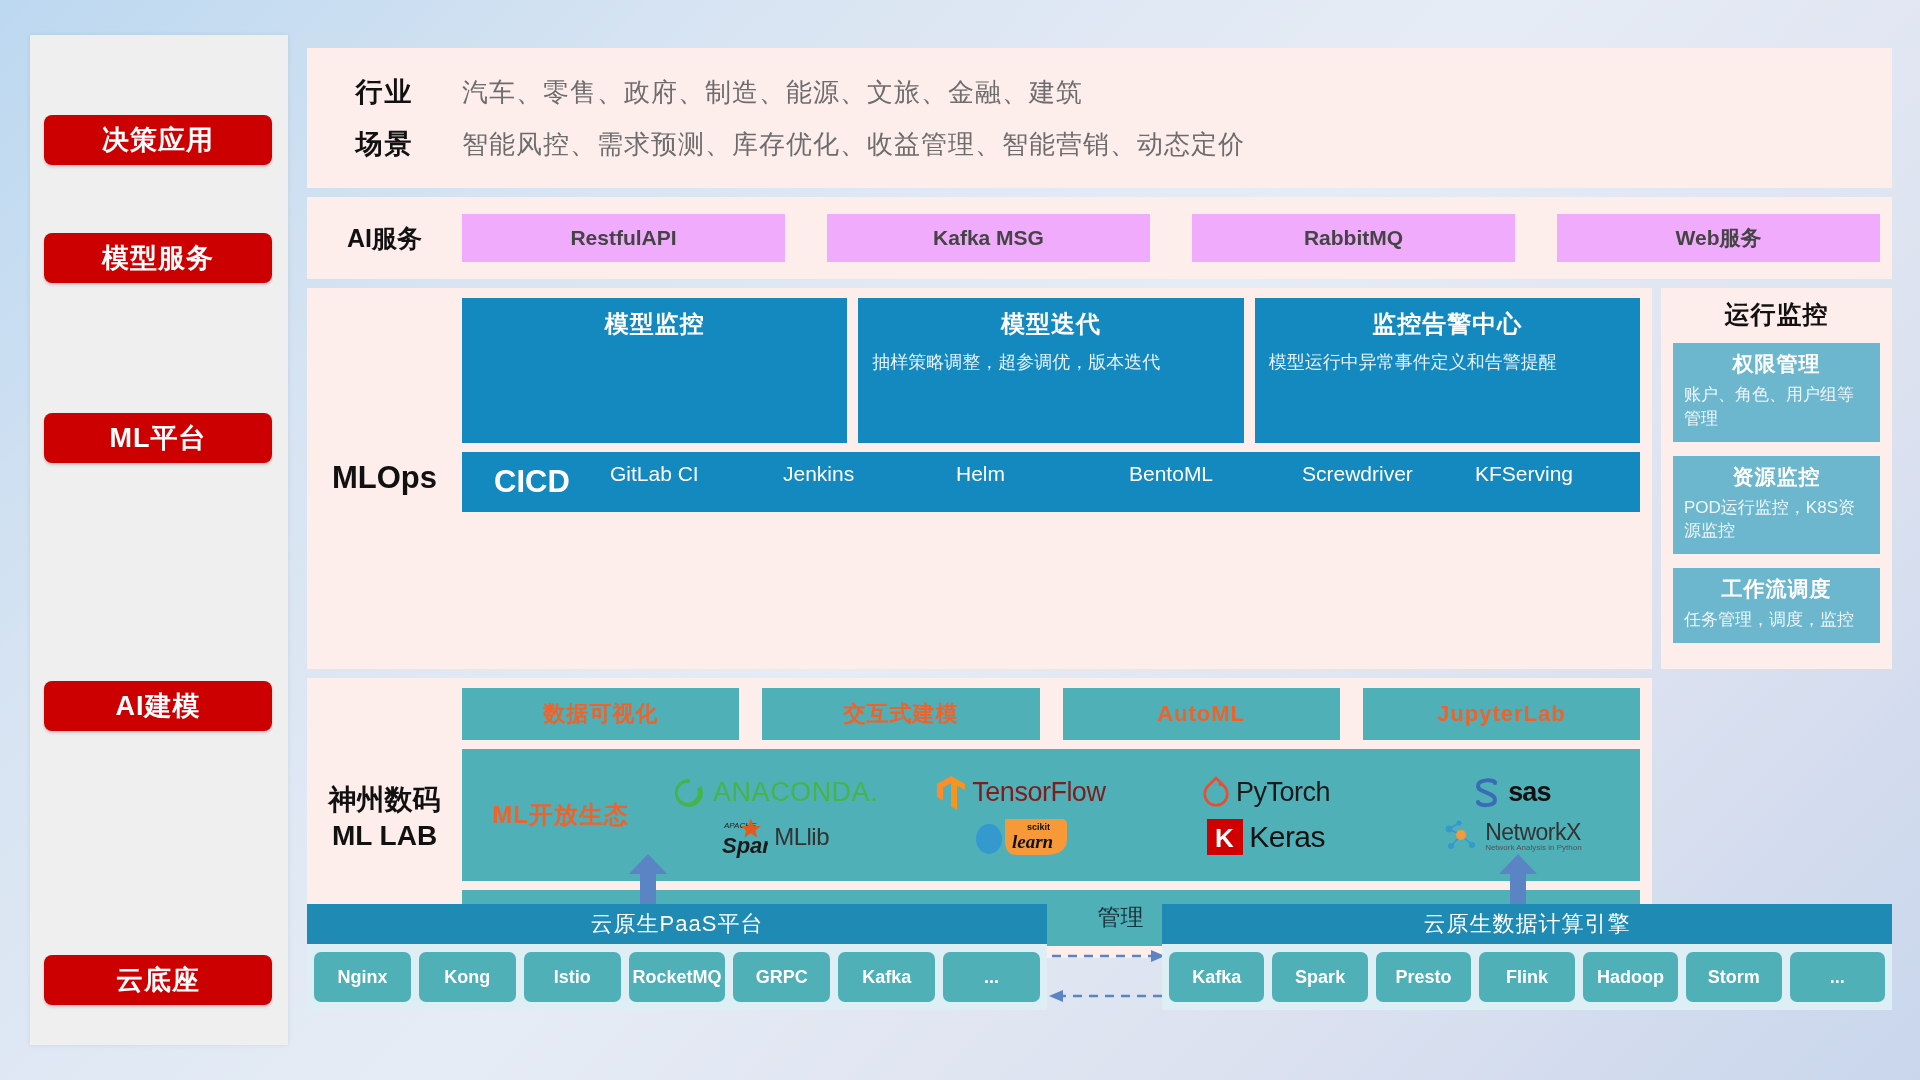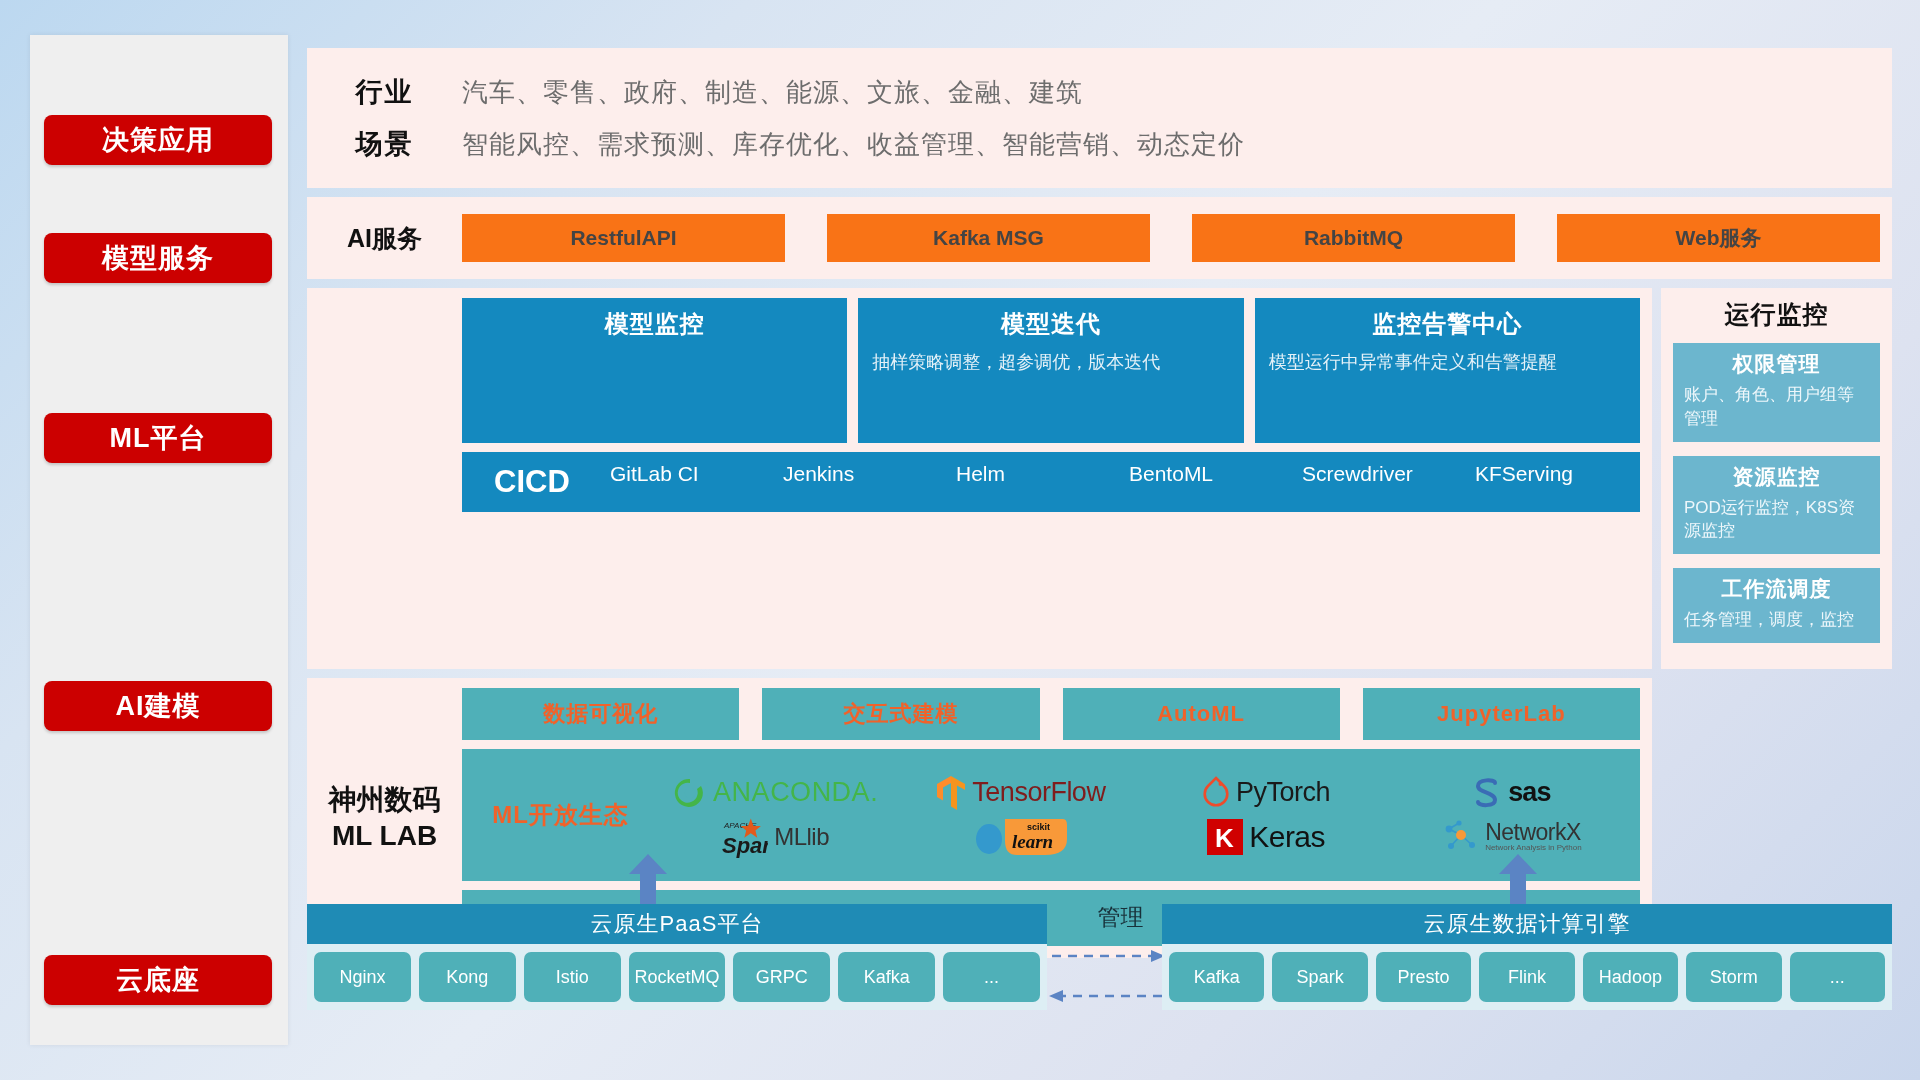--- a/index.html
+++ b/index.html
@@ -66,21 +66,21 @@
   #band-ai { height: 82px; width: 1585px; display: flex; align-items: center; }
   #band-ai .rowlabel {
     width: 155px; text-align: center;
     font-size: 25px; font-weight: bold; color: #111;
   }
   .ai-grid { display: flex; gap: 0; flex: 1; padding-right: 12px; }
   .ai-chip {
     flex: 1;
     margin-right: 42px;
     height: 48px;
-    background: #f97316;
+    background: #f0abfc;
     display: flex; align-items: center; justify-content: center;
     color: #444;
     font-size: 21px;
     font-weight: bold;
   }
   .ai-chip:last-child { margin-right: 0; }
 
   
   #row-mlops { display: flex; gap: 9px; margin-bottom: 9px; }
   #band-mlops {
@@ -217,21 +217,21 @@
     background: #ddeef4;
     padding: 8px 7px;
     display: flex; gap: 8px;
   }
   .cloud-chip {
     flex: 1;
     height: 50px;
     background: #4fb0b8;
     border-radius: 7px;
     display: flex; align-items: center; justify-content: center; text-align: center;
-    color: #ffffff; font-size: 18px; font-weight: normal;
+    color: #ffffff; font-size: 18px; font-weight: bold;
     line-height: 1.05;
     padding: 0 3px;
   }
   .up-arrow {
     position: absolute; top: 0; width: 42px; height: 52px;
   }
   .up-arrow svg { display: block; }
   .conn { position: absolute; }
 </style>
 </head>
@@ -273,20 +273,21 @@
     <div class="ai-grid">
       <div class="ai-chip">RestfulAPI</div>
       <div class="ai-chip">Kafka MSG</div>
       <div class="ai-chip">RabbitMQ</div>
       <div class="ai-chip">Web服务</div>
     </div>
   </div>
 
   <div id="row-mlops">
     <div id="band-mlops">
+      <div class="sidelabel">MLOps</div>
       <div class="mlops-cards">
         <div class="mlops-card">
           <div class="t">模型监控</div>
         </div>
         <div class="mlops-card">
           <div class="t">模型迭代</div>
           <div class="d">抽样策略调整，超参调优，版本迭代</div>
         </div>
         <div class="mlops-card">
           <div class="t">监控告警中心</div>

